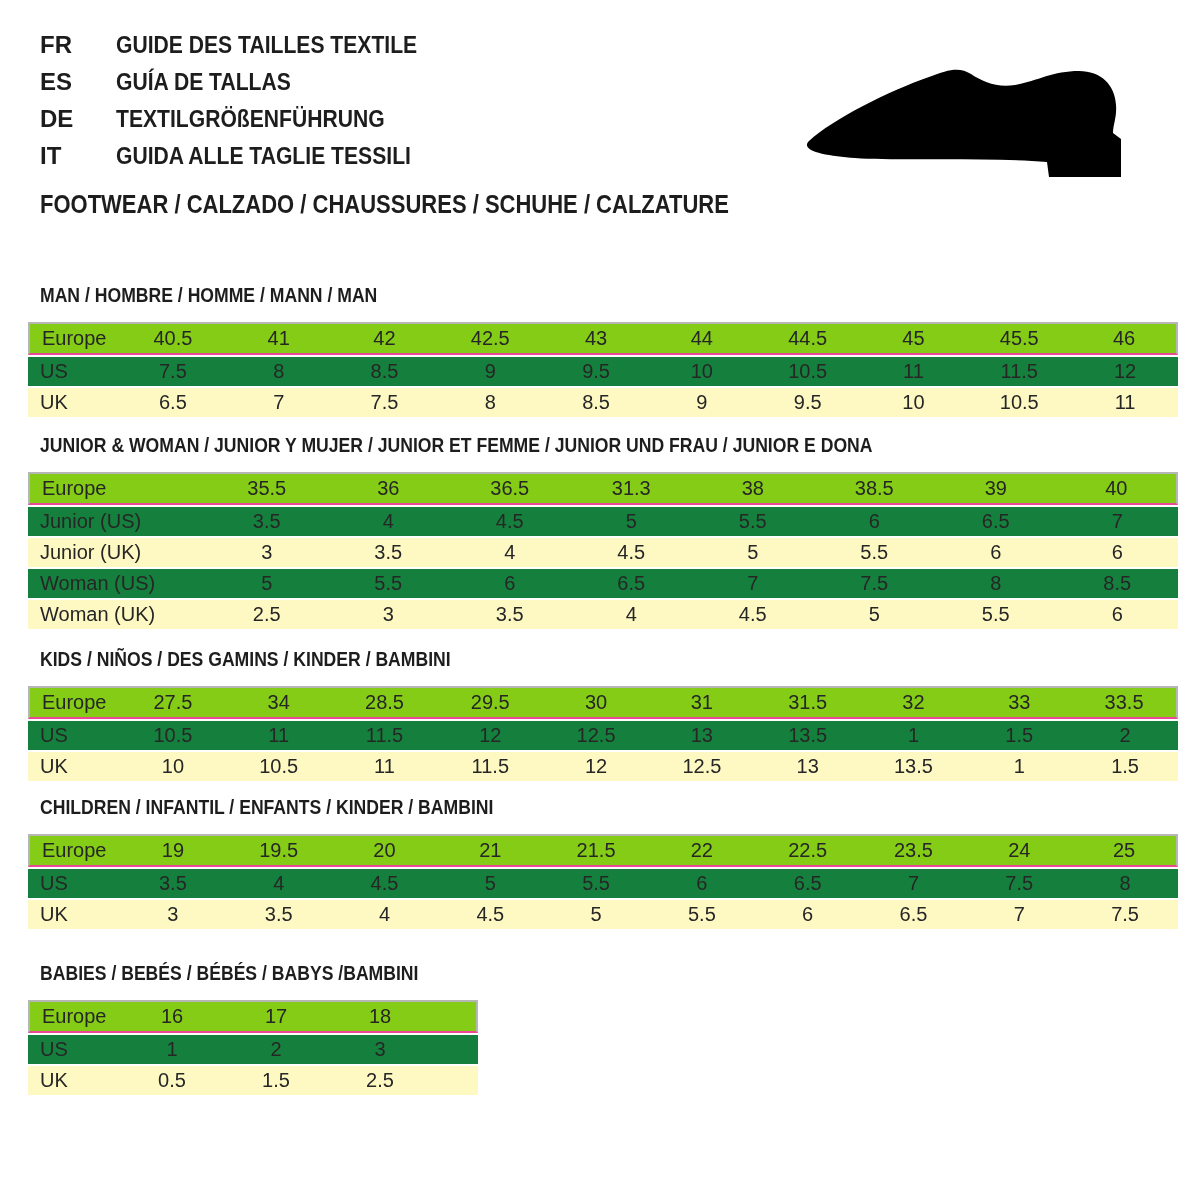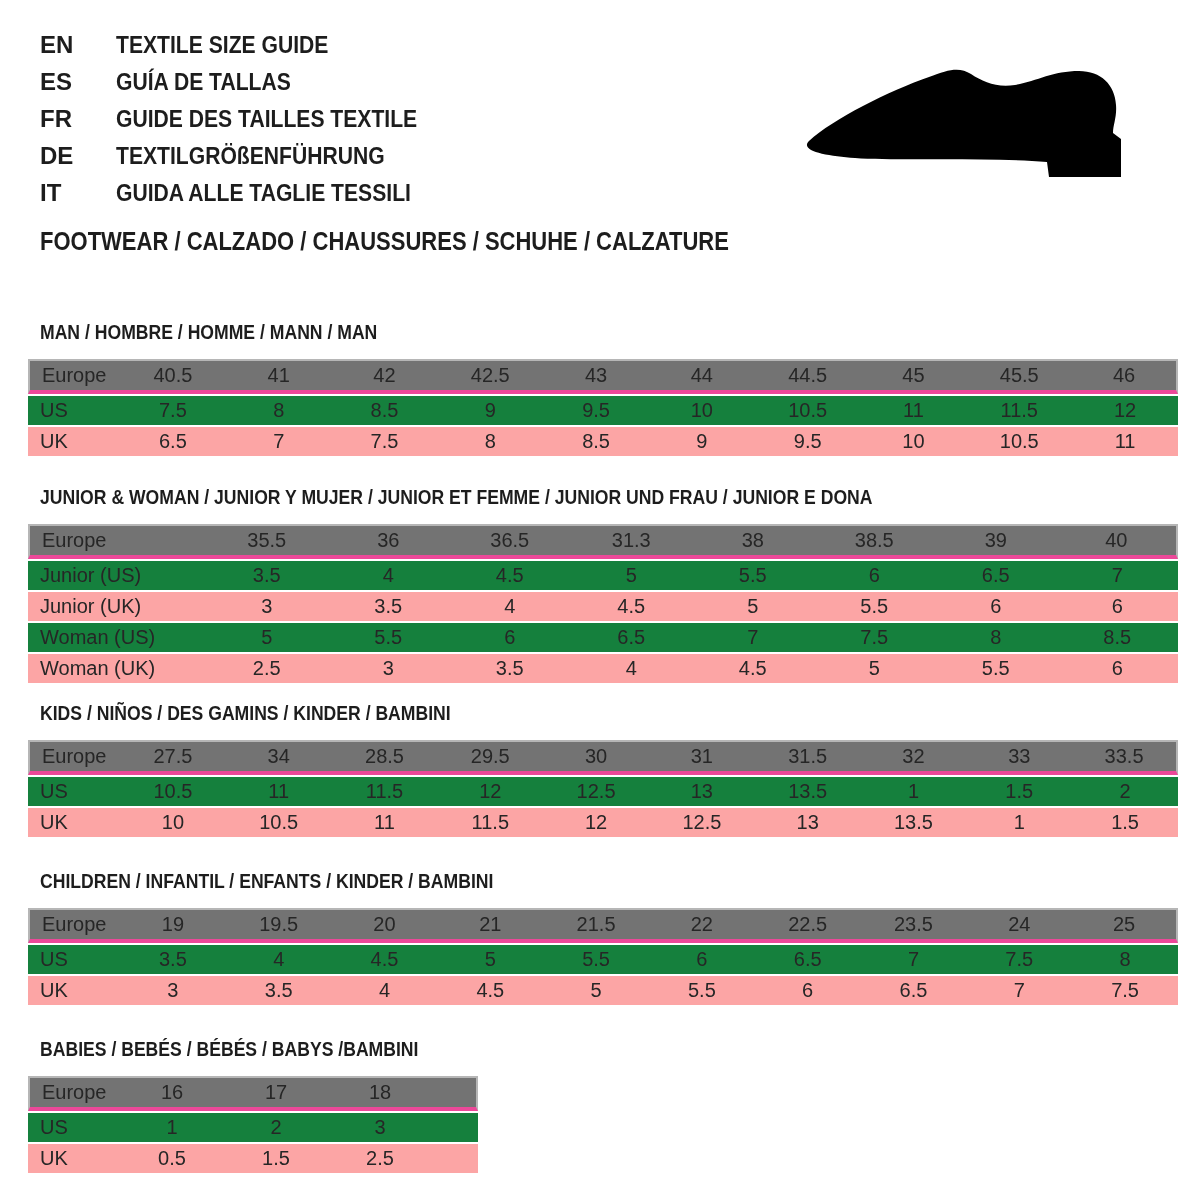--- a/index.html
+++ b/index.html
@@ -21,52 +21,48 @@
   
   .shoe{position:absolute;left:797px;top:58px;width:345px;height:127px;}
 
   
   .tables-wrap{margin-left:28px;}
   .size-section .section-title{
     font-weight:bold;font-size:20px;line-height:24px;
     margin:0 0 13px 12px;
   }
   .size-section.s-man{margin-top:64px;}
-  .size-section.s-junior{margin-top:27px;}
+  .size-section.s-junior{margin-top:14px;}
   .size-section.s-kids{margin-top:16px;}
-  .size-section.s-children{margin-top:30px;}
+  .size-section.s-children{margin-top:12px;}
   .size-section.s-babies{margin-top:30px;}
 
   table.size-table{
     border-collapse:separate;border-spacing:0 2px;table-layout:fixed;
     font-size:20px;color:#262626;
   }
   table.size-table td{height:29px;padding:0;text-align:center;overflow:hidden;}
   table.size-table td.lbl{text-align:left;padding-left:12px;}
-  tr.row-header td{background:#737373;border-top:2px solid #b6b6b6;border-bottom:4px solid #ec4899;}
+  tr.row-header td{background:#84cc16;border-top:2px solid #b6b6b6;border-bottom:2px solid #ec4899;}
   tr.row-header td:first-child{border-left:2px solid #b6b6b6;}
   tr.row-header td.lastc{border-right:2px solid #b6b6b6;}
-  tr.row-light td{background:#fca5a5;}
+  tr.row-light td{background:#fef9c3;}
   tr.row-white td{background:#15803d;}
 </style>
 </head>
 <body>
 
 <div class="lang-list">
     <div class="lang-row">
-      <span class="lang-code">EN</span>
-      <span class="lang-title cond">TEXTILE SIZE GUIDE</span>
+      <span class="lang-code">FR</span>
+      <span class="lang-title cond">GUIDE DES TAILLES TEXTILE</span>
     </div>
     <div class="lang-row">
       <span class="lang-code">ES</span>
       <span class="lang-title cond">GUÍA DE TALLAS</span>
-    </div>
-    <div class="lang-row">
-      <span class="lang-code">FR</span>
-      <span class="lang-title cond">GUIDE DES TAILLES TEXTILE</span>
     </div>
     <div class="lang-row">
       <span class="lang-code">DE</span>
       <span class="lang-title cond">TEXTILGRÖßENFÜHRUNG</span>
     </div>
     <div class="lang-row">
       <span class="lang-code">IT</span>
       <span class="lang-title cond">GUIDA ALLE TAGLIE TESSILI</span>
     </div>
   </div>

